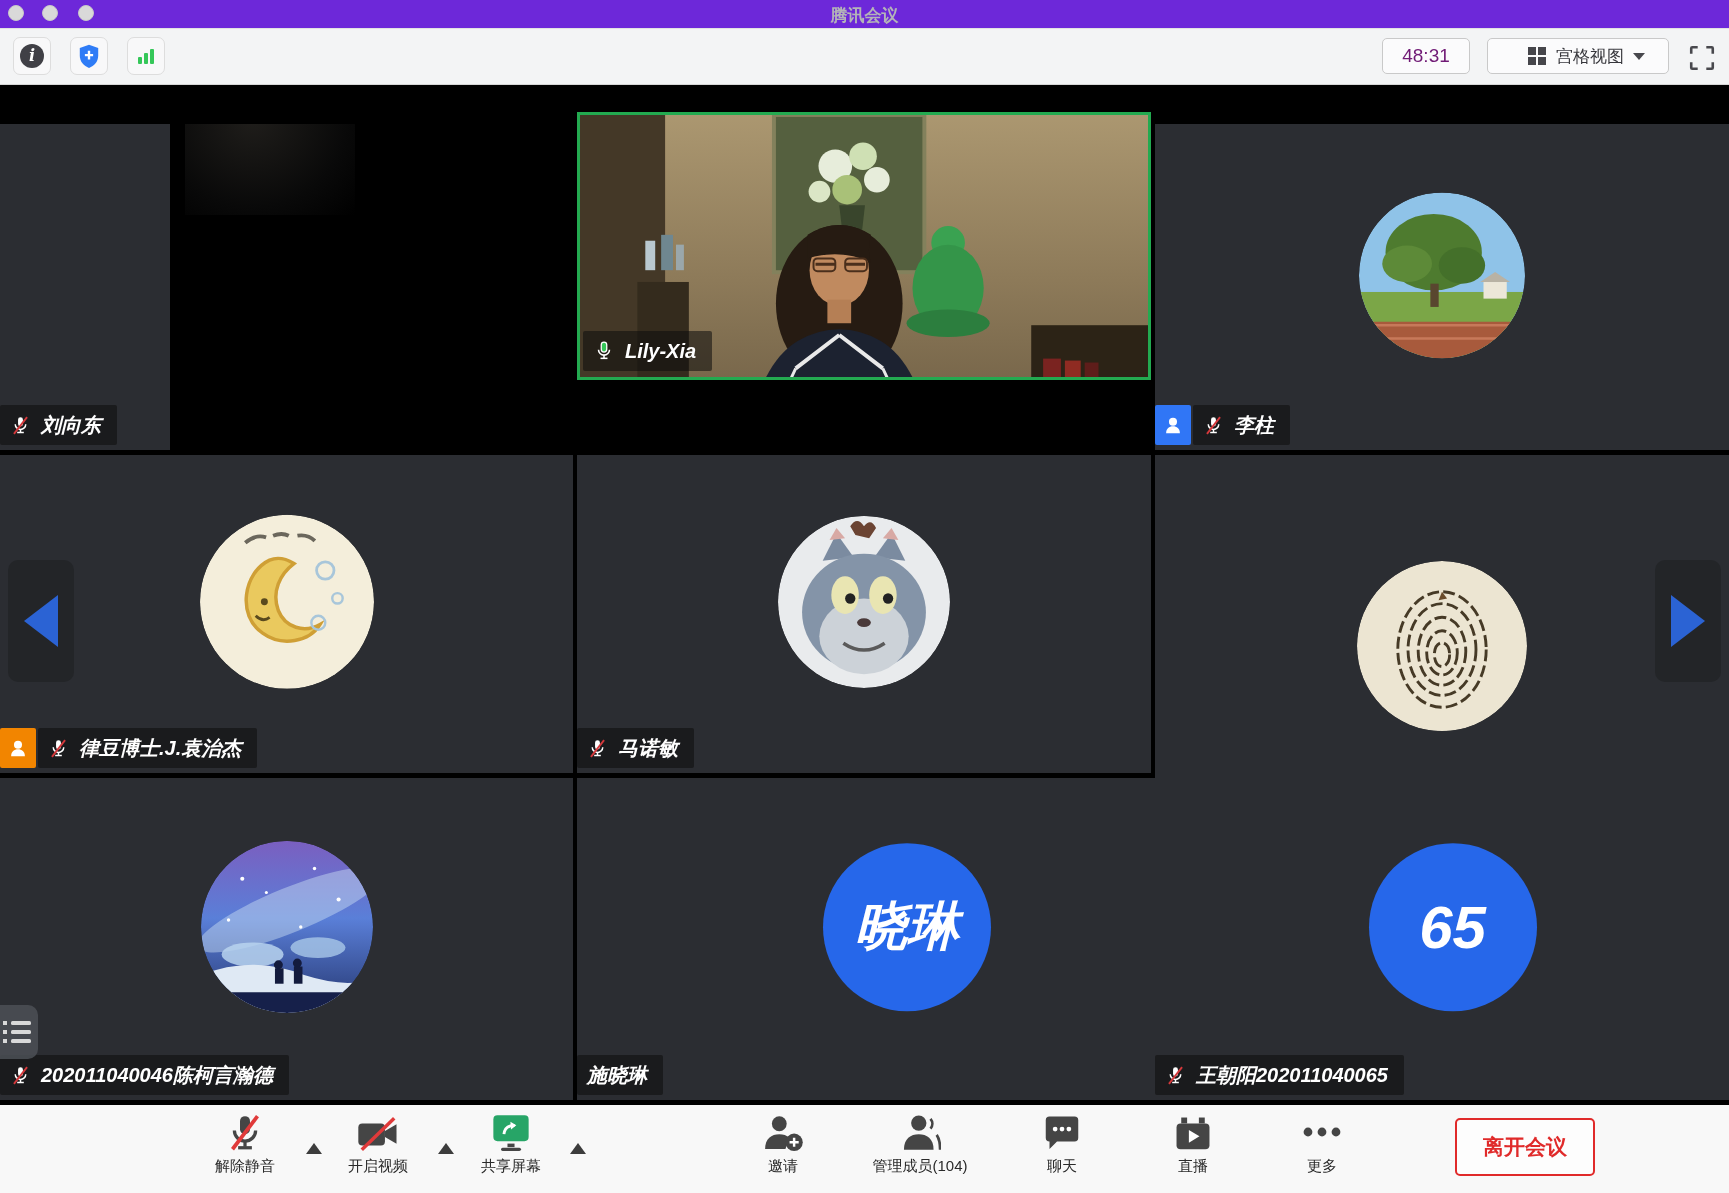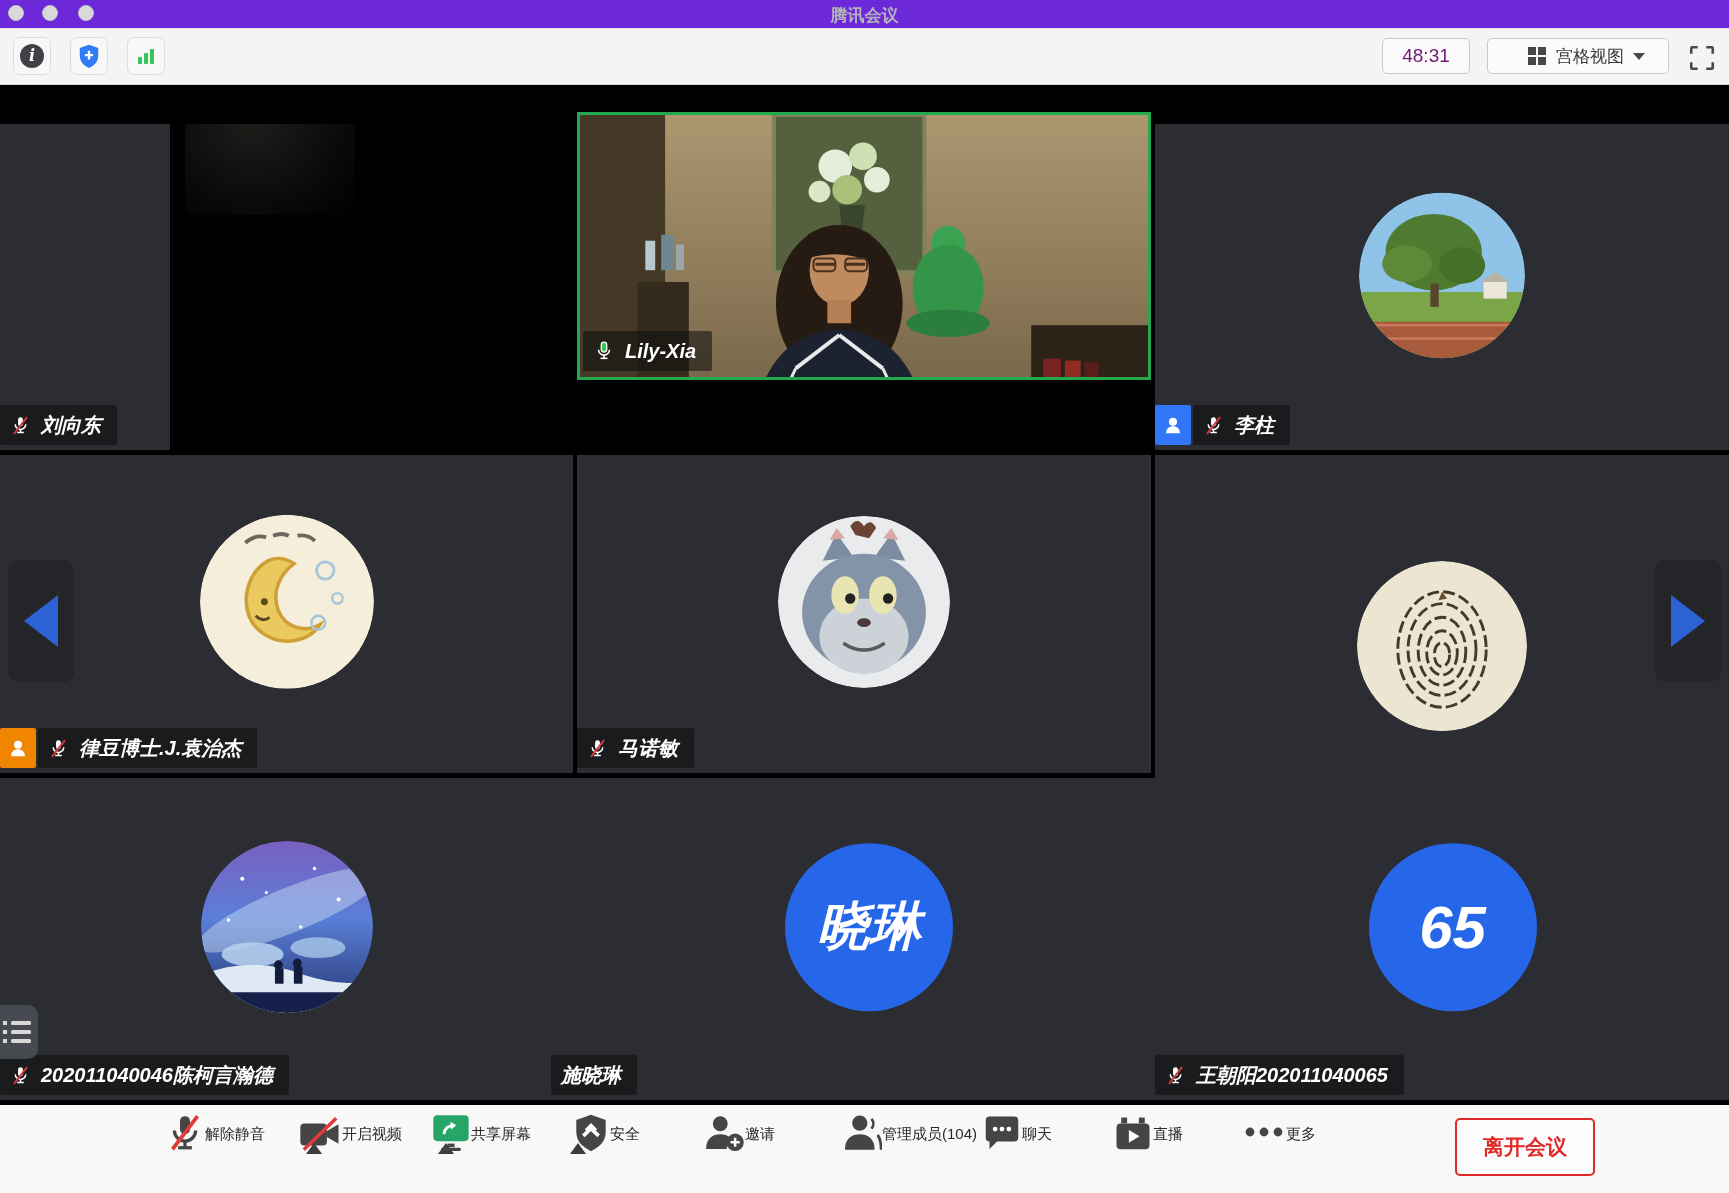--- a/index.html
+++ b/index.html
@@ -26,21 +26,21 @@
   
   .stage{position:absolute;left:0;top:85px;width:1729px;height:1020px;background:#000;}
   .tile{position:absolute;background:#2b2d32;overflow:hidden;font-style:italic;}
   .t1{left:0;top:39px;width:573px;height:326px;}
   .t2{left:577px;top:27px;width:574px;height:268px;border:3px solid #23aa50;box-sizing:border-box;}
   .t3{left:1155px;top:39px;width:574px;height:326px;}
   .t4{left:0;top:370px;width:573px;height:318px;}
   .t5{left:577px;top:370px;width:574px;height:318px;}
   .t6{left:1155px;top:370px;width:574px;height:405px;}
   .t7{left:0;top:693px;width:573px;height:322px;}
-  .t8{left:551px;top:693px;width:636px;height:322px;}
+  .t8{left:577px;top:693px;width:636px;height:322px;padding-left:24px;}
   .t9{left:1155px;top:693px;width:574px;height:322px;padding-left:21px;}
   .t1-dark{position:absolute;left:170px;top:-39px;right:0;bottom:0;background:#000;}
   .t1-noise{position:absolute;left:15px;top:10px;width:170px;height:120px;background:radial-gradient(ellipse at 40% 20%, #23211e 0%, #0a0a0a 65%, #000 100%);opacity:.9;}
   .avatar{position:absolute;left:50%;top:50%;transform:translate(-50%,-57%);border-radius:50%;overflow:hidden;}
   .avatar svg{display:block;}
   .avatar-blue{display:flex;align-items:center;justify-content:center;background:#2667ea;color:#fff;font-weight:bold;}
   
   .nameplate{position:absolute;left:0;bottom:5px;height:40px;background:rgba(12,12,12,.55);display:flex;align-items:center;gap:10px;padding:0 16px 0 10px;border-radius:2px;}
   .nameplate .pname{color:#fff;font-size:20px;font-weight:600;white-space:nowrap;}
   .np-offset{left:38px;}
@@ -50,21 +50,21 @@
   
   .page-arrow{position:absolute;width:66px;height:122px;background:#232528;border-radius:10px;display:flex;align-items:center;justify-content:center;}
   .arrow-left{left:8px;top:475px;}
   .arrow-right{left:1655px;top:475px;}
   .tri-left{width:0;height:0;border-top:26px solid transparent;border-bottom:26px solid transparent;border-right:34px solid #2b63d4;}
   .tri-right{width:0;height:0;border-top:26px solid transparent;border-bottom:26px solid transparent;border-left:34px solid #2b63d4;}
   
   .memberlist-btn{position:absolute;left:-18px;top:920px;width:56px;height:54px;background:rgba(76,80,86,.85);border-radius:10px;display:flex;align-items:center;justify-content:center;}
   
   .bottombar{position:absolute;left:0;top:1105px;width:100%;height:88px;background:#f8f8f8;}
-  .bt-item{position:absolute;top:6px;transform:translateX(-50%);display:flex;flex-direction:row;align-items:center;width:160px;}
+  .bt-item{position:absolute;top:6px;transform:translateX(-50%);display:flex;flex-direction:column;align-items:center;width:160px;}
   .bt-icon{height:42px;display:flex;align-items:flex-end;justify-content:center;}
   .bt-label{margin-top:4px;font-size:15px;color:#2a2a2a;white-space:nowrap;}
   .bt-caret{position:absolute;top:38px;transform:translateX(-50%);width:0;height:0;border-left:8px solid transparent;border-right:8px solid transparent;border-bottom:11px solid #3c3c3c;}
   .leave-btn{position:absolute;left:1455px;top:13px;height:58px;padding:0 26px;border:2px solid #e02a2a;border-radius:5px;background:#fdfdfd;color:#e02a2a;font-size:21px;font-weight:600;display:flex;align-items:center;box-sizing:border-box;}
 </style>
 </head>
 <body>
 
 <div class="app">
 
@@ -439,30 +439,20 @@
           <path d="M11 18c.5-5 4-7.5 9-7.5" fill="none" stroke="#fff" stroke-width="2.4"></path>
           <path d="M16.5 7.5 L21.5 10.5 L17 14 z" fill="#fff"></path>
           <rect x="14" y="26" width="6" height="3" fill="#454545"></rect>
           <rect x="8.5" y="29.5" width="17" height="2.8" rx="1.4" fill="#454545"></rect>
         </svg>
       </div>
       <div class="bt-label">共享屏幕</div>
     </div>
     <div class="bt-caret" style="left:578px"></div>
 
-    <div class="bt-item" style="left:652px">
-      <div class="bt-icon">
-        <svg width="38" height="40" viewBox="0 0 32 34">
-          <path d="M16 1.5l12.5 4.5v10c0 8.5-5.5 13-12.5 16.5C9 29 3.5 24.5 3.5 16v-10z" fill="#454545"></path>
-          <path d="M9.5 19.5 L16 13 L22.5 19.5" fill="none" stroke="#fff" stroke-width="3.2"></path>
-          <path d="M11.5 14.5 L16 10 L20.5 14.5" fill="none" stroke="#fff" stroke-width="2.2"></path>
-        </svg>
-      </div>
-      <div class="bt-label">安全</div>
-    </div>
 
     <div class="bt-item" style="left:783px">
       <div class="bt-icon">
         <svg width="42" height="40" viewBox="0 0 34 32">
           <circle cx="14" cy="8.5" r="6" fill="#454545"></circle>
           <path d="M2.5 29c0-8.5 5.2-12 11.5-12c3.2 0 6 .9 8 2.8l-3 9.2z" fill="#454545"></path>
           <circle cx="26" cy="23.5" r="7" fill="#454545"></circle>
           <path d="M26 19.8v7.4M22.3 23.5h7.4" stroke="#fff" stroke-width="2" fill="none"></path>
         </svg>
       </div>

